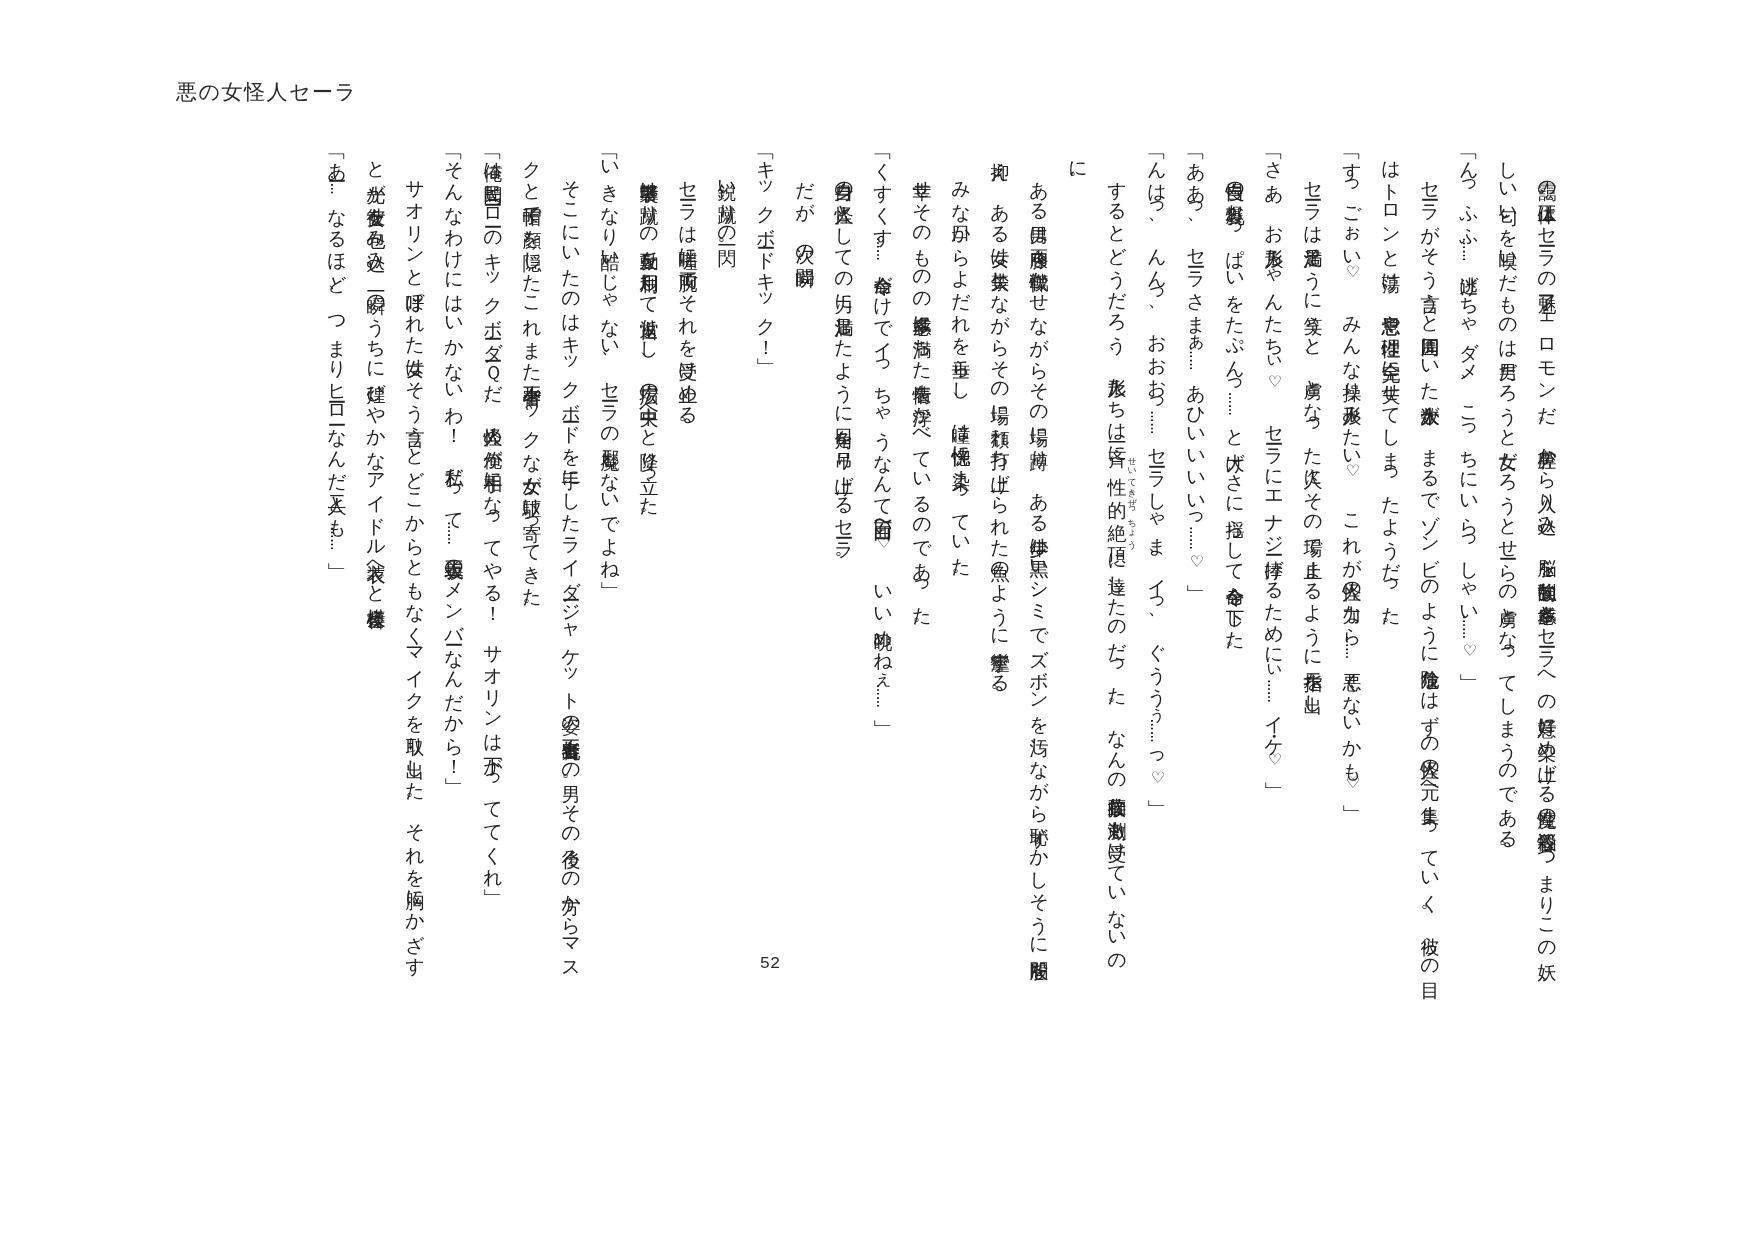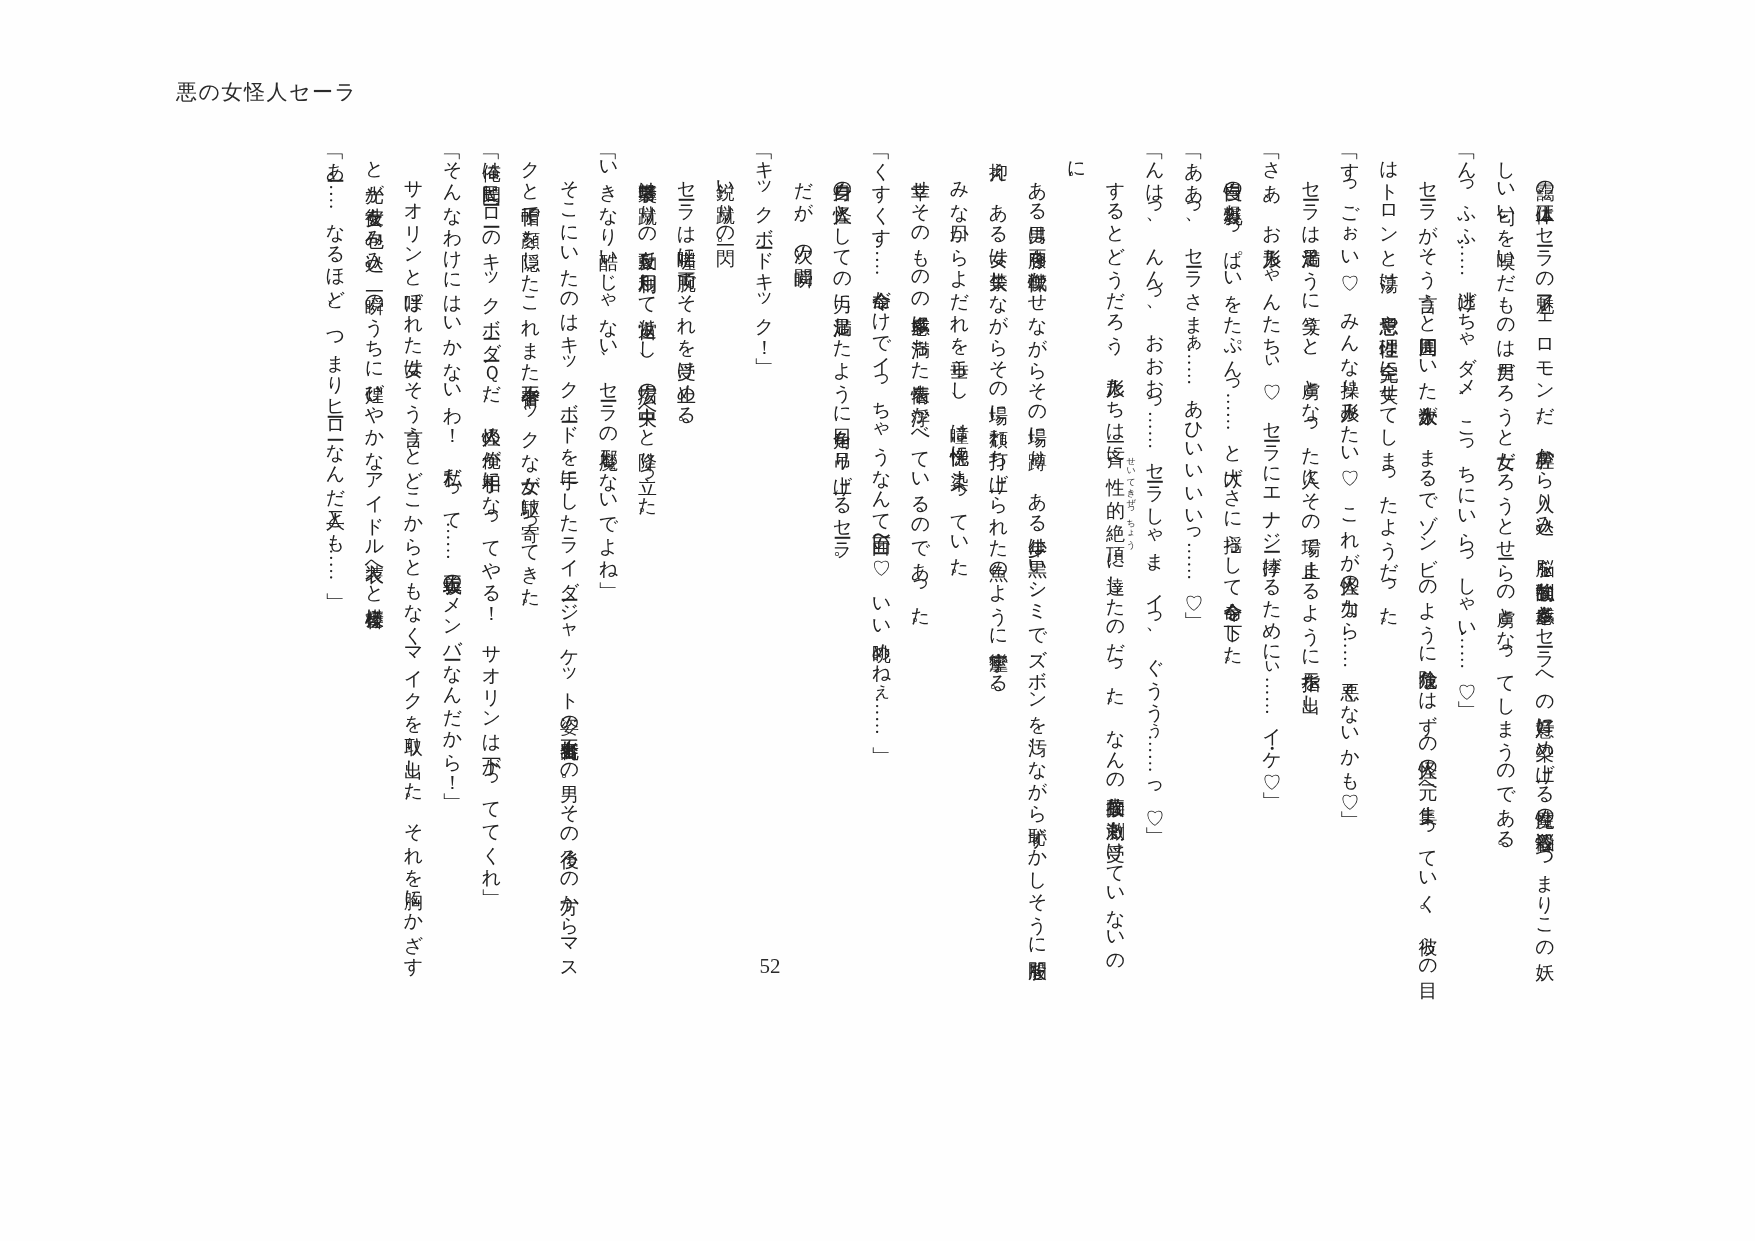--- a/index.html
+++ b/index.html
@@ -3,21 +3,21 @@
 <meta charset="utf-8">
 <style>
   * { margin: 0; padding: 0; box-sizing: border-box; }
   html, body { background: #ffffff; }
 
   .page {
     position: relative;
     width: 1755px;
     height: 1241px;
     background: #fefefe;
-    font-family: Liberation Serif, serif;
+    font-family: Liberation Mono, monospace;
     color: #1e1e1e;
     overflow: hidden;
   }
 
   .running-header {
     position: absolute;
     left: 176px;
     top: 78px;
     font-size: 21px;
     letter-spacing: 1.5px;
@@ -50,21 +50,21 @@
     letter-spacing: 0;
     color: #333333;
   }
 
   .page-number {
     position: absolute;
     left: 735px;
     top: 954px;
     width: 70px;
     text-align: center;
-    font-size: 21px;
+    font-size: 17px;
     color: #2a2a2a;
   }
 </style>
 </head>
 <body>
 
 <div class="page">
   <div class="running-header">悪の女怪人セーラ</div>
 
   <div class="body-text">

